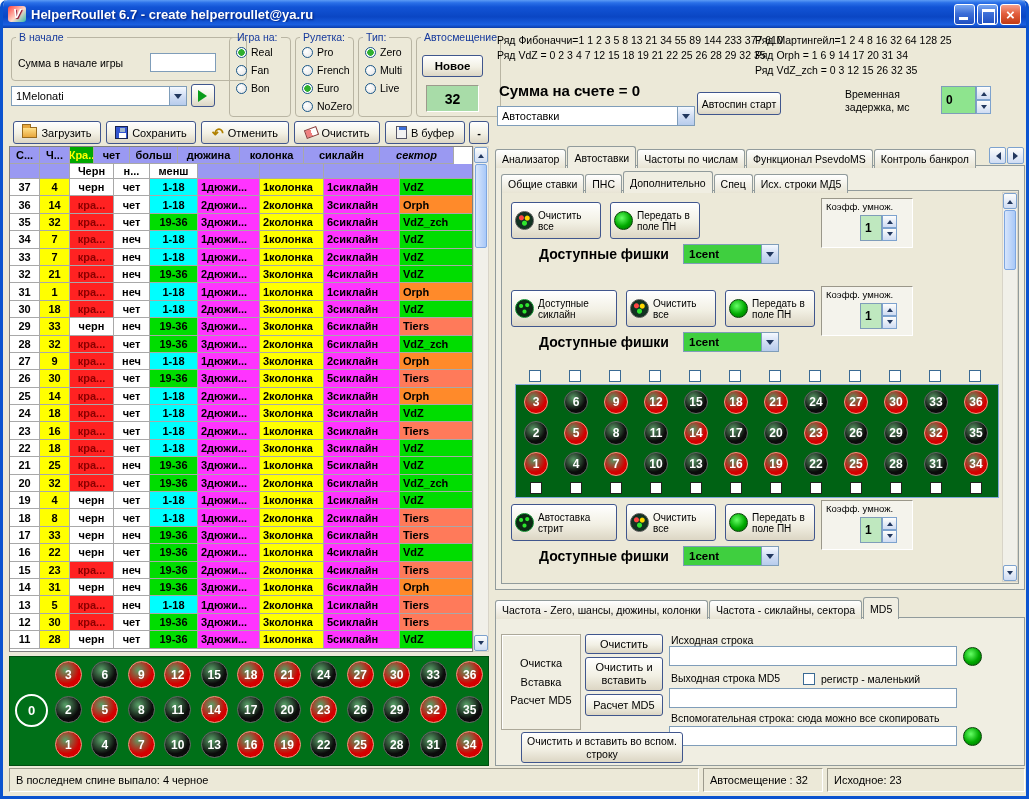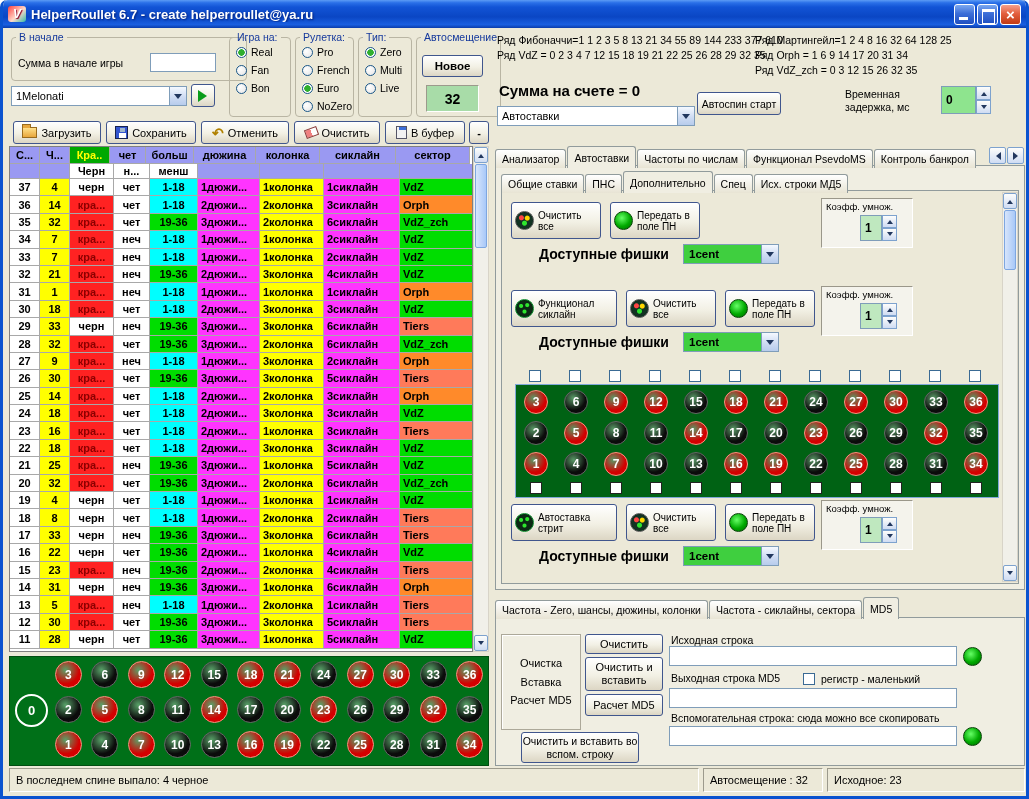--- a/index.html
+++ b/index.html
@@ -151,21 +151,21 @@
 #md5-calc{left:90px;top:77px;width:78px;height:22px;}
 .md5-label{position:absolute;font-size:10.5px;}
 #md5-src-label{left:176px;top:17px;} #md5-out-label{left:176px;top:55px;} #md5-aux-label{left:176px;top:95px;}
 #md5-src-input{left:174px;top:29px;width:288px;height:20px;}
 #md5-out-input{left:174px;top:71px;width:288px;height:20px;}
 #md5-aux-input{left:174px;top:109px;width:288px;height:20px;}
 #md5-reg-check{position:absolute;left:308px;top:56px;}
 #md5-reg-label{left:326px;top:56px;}
 .round-btn{position:absolute;width:19px;height:19px;border-radius:50%;border:1px solid #064406;background:radial-gradient(circle at 40% 35%,#66ff66,#00aa00 55%,#006600);}
 #md5-green1{left:468px;top:30px;} #md5-green2{left:468px;top:110px;}
-#md5-aux-btn{left:26px;top:115px;width:118px;height:31px;white-space:normal;line-height:1.15;font-size:10.5px;}
+#md5-aux-btn{left:26px;top:115px;width:162px;height:31px;white-space:normal;line-height:1.15;font-size:10.5px;}
 
 .status-cell{position:absolute;top:768px;height:24px;background:#ece9d8;border:1px solid;border-color:#9c9a8c #fff #fff #9c9a8c;
  display:flex;align-items:center;padding-left:6px;font-size:11px;white-space:nowrap;overflow:hidden;}
 #status-last{left:6px;width:690px;} #status-shift{left:700px;width:120px;} #status-init{left:824px;width:198px;}
 </style>
 </head>
 <body>
 
 <div class="window">
 
@@ -302,27 +302,27 @@
   <button class="xp-btn toolbar-btn" id="tb-buffer">
     <span class="icon-clipboard"></span>
       <span>В буфер</span>
     </button>
   <button class="xp-btn toolbar-btn" id="tb-minus">-</button>
 
   <div id="history">
       <div class="h-row hdr">
         <div class="h-cell" style="width: 30px;">С...</div>
         <div class="h-cell" style="width: 30px;">Ч...</div>
-        <div class="h-cell" style="width: 40px; background: rgb(0, 168, 0); color: rgb(255, 255, 0); text-align: right;">Кра..</div>
+        <div class="h-cell" style="width: 24px; background: rgb(0, 168, 0); color: rgb(255, 255, 0); text-align: right;">Кра..</div>
         <div class="h-cell" style="width: 36px;">чет</div>
         <div class="h-cell" style="width: 48px;">больш</div>
         <div class="h-cell" style="width: 62px;">дюжина</div>
         <div class="h-cell" style="width: 64px;">колонка</div>
         <div class="h-cell" style="width: 76px;">сиклайн</div>
-        <div class="h-cell" style="width: 74px;">сектор</div>
+        <div class="h-cell" style="width: 74px; font-style: italic;">сектор</div>
       </div>
       <div class="h-row hdr2">
         <div class="h-cell" style="width: 30px;"></div>
         <div class="h-cell" style="width: 30px;"></div>
         <div class="h-cell white" style="width: 44px;">Черн</div>
         <div class="h-cell white" style="width: 36px;">н...</div>
         <div class="h-cell white" style="width: 48px;">менш</div>
         <div class="h-cell" style="width: 62px;"></div>
         <div class="h-cell" style="width: 64px;"></div>
         <div class="h-cell" style="width: 76px;"></div>
@@ -810,21 +810,21 @@
           <span class="arrow-btn">
             <span class="tri-down"></span>
           </span>
         </div>
       </div>
     </div>
   <div class="autobet-slot" id="slot-1">
       <div class="ab-row">
         <button class="xp-btn ab-btn b1">
           <span class="chip-icon dark"></span>
-          <span>Функционал сиклайн</span>
+          <span>Доступные сиклайн</span>
         </button>
         <button class="xp-btn ab-btn b2">
           <span class="chip-icon multi"></span>
           <span>Очистить все</span>
         </button>
         <button class="xp-btn ab-btn b3">
           <span class="chip-icon green"></span>
           <span>Передать в поле ПН</span>
         </button>
       </div>

